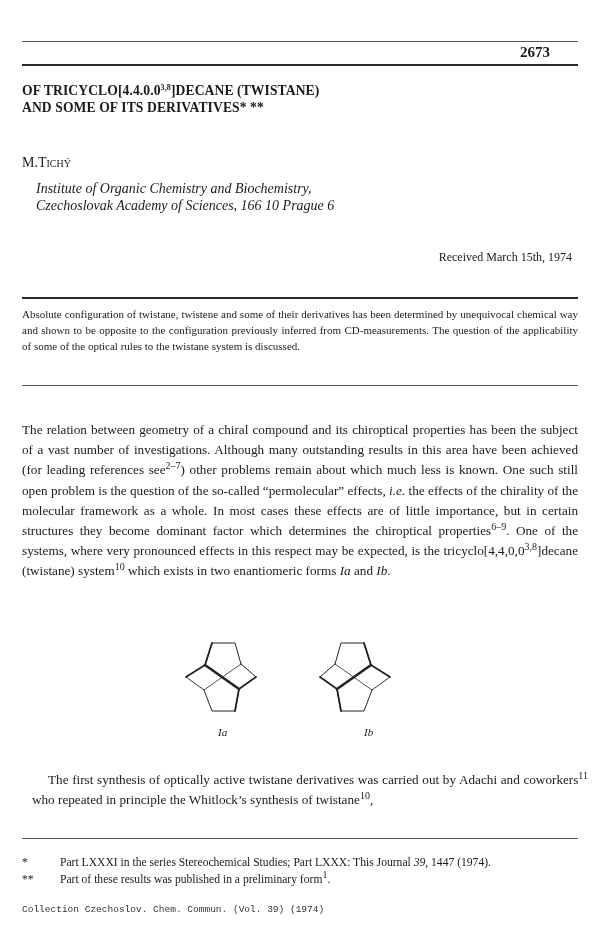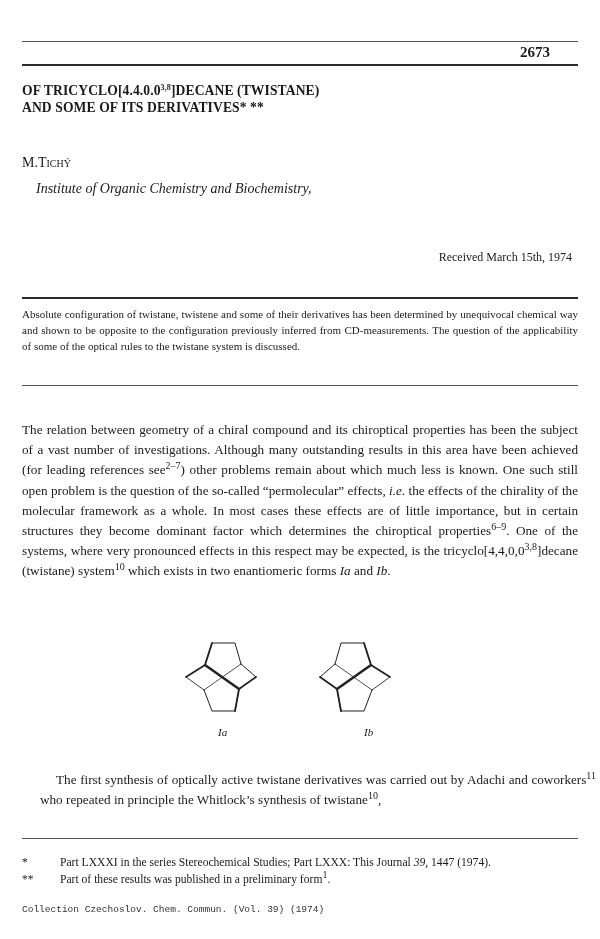--- a/index.html
+++ b/index.html
@@ -15,21 +15,21 @@
   .author { left:22px; top:155px; font-size:14px; }
   .author .sc { font-variant:small-caps; }
   .affil { left:36px; top:180px; font-style:italic; font-size:14px; line-height:17px; }
   .received { right:28px; top:250px; font-size:12px; text-align:right; }
   .abstract { left:22px; top:306px; width:556px; font-size:11px; line-height:16px; text-align:justify; }
   .body { left:22px; top:420px; width:556px; font-size:13.2px; line-height:20.2px; text-align:justify; }
   .body p { margin:0; }
   .body sup, .para2 sup, .foot sup { font-size:10px; vertical-align:5px; line-height:0; }
   .figure { left:170px; top:630px; width:260px; height:120px; }
   .fig-label { position:absolute; font-style:italic; font-size:11px; }
-  .para2 { left:40px; top:770px; width:556px; font-size:13.2px; line-height:20.2px; text-align:justify; }
+  .para2 { left:32px; top:770px; width:556px; font-size:13.2px; line-height:20.2px; text-align:justify; }
   .para2 p { margin:0; text-indent:16px; }
   .foot { left:22px; top:854px; width:570px; font-size:11.6px; line-height:17px; }
   .foot .fn { display:flex; }
   .foot .mark { width:38px; }
   .footer { left:22px; top:904px; font-family:"Liberation Mono","DejaVu Sans Mono",monospace; font-size:9.5px; color:#333; }
 </style>
 </head>
 <body>
 
 <div class="rule thin" style="left:22px;top:41px;width:556px;"></div>
@@ -38,20 +38,21 @@
 
 <div class="abs title">
   <div><span>OF TRICYCLO[4.4.0.0</span><sup>3,8</sup><span>]DECANE (TWISTANE)</span></div>
   <div>AND SOME OF ITS DERIVATIVES* **</div>
 </div>
 
 <div class="abs author"><span>M.</span><span class="sc">Tichý</span></div>
 
 <div class="abs affil">
   <div>Institute of Organic Chemistry and Biochemistry,</div>
+  <div>Czechoslovak Academy of Sciences, 166 10 Prague 6</div>
 </div>
 
 <div class="abs received">Received March 15th, 1974</div>
 
 <div class="rule thick" style="left:22px;top:297px;width:556px;"></div>
 <div class="abs abstract">Absolute configuration of twistane, twistene and some of their derivatives has been determined by unequivocal chemical way and shown to be opposite to the configuration previously inferred from CD-measurements. The question of the applicability of some of the optical rules to the twistane system is discussed.</div>
 <div class="rule thin" style="left:22px;top:385px;width:556px;"></div>
 
 <div class="abs body">
   <p><span>The relation between geometry of a chiral compound and its chiroptical properties has been the subject of a vast number of investigations. Although many outstanding results in this area have been achieved (for leading references see</span><sup>2–7</sup><span>) other problems remain about which much less is known. One such still open problem is the question of the so-called “permolecular” effects, </span><i>i.e.</i><span> the effects of the chirality of the molecular framework as a whole. In most cases these effects are of little importance, but in certain structures they become dominant factor which determines the chiroptical properties</span><sup>6–9</sup><span>. One of the systems, where very pronounced effects in this respect may be expected, is the tricyclo[4,4,0,0</span><sup>3,8</sup><span>]decane (twistane) system</span><sup>10</sup><span> which exists in two enantiomeric forms </span><i>Ia</i><span> and </span><i>Ib</i><span>.</span></p>

